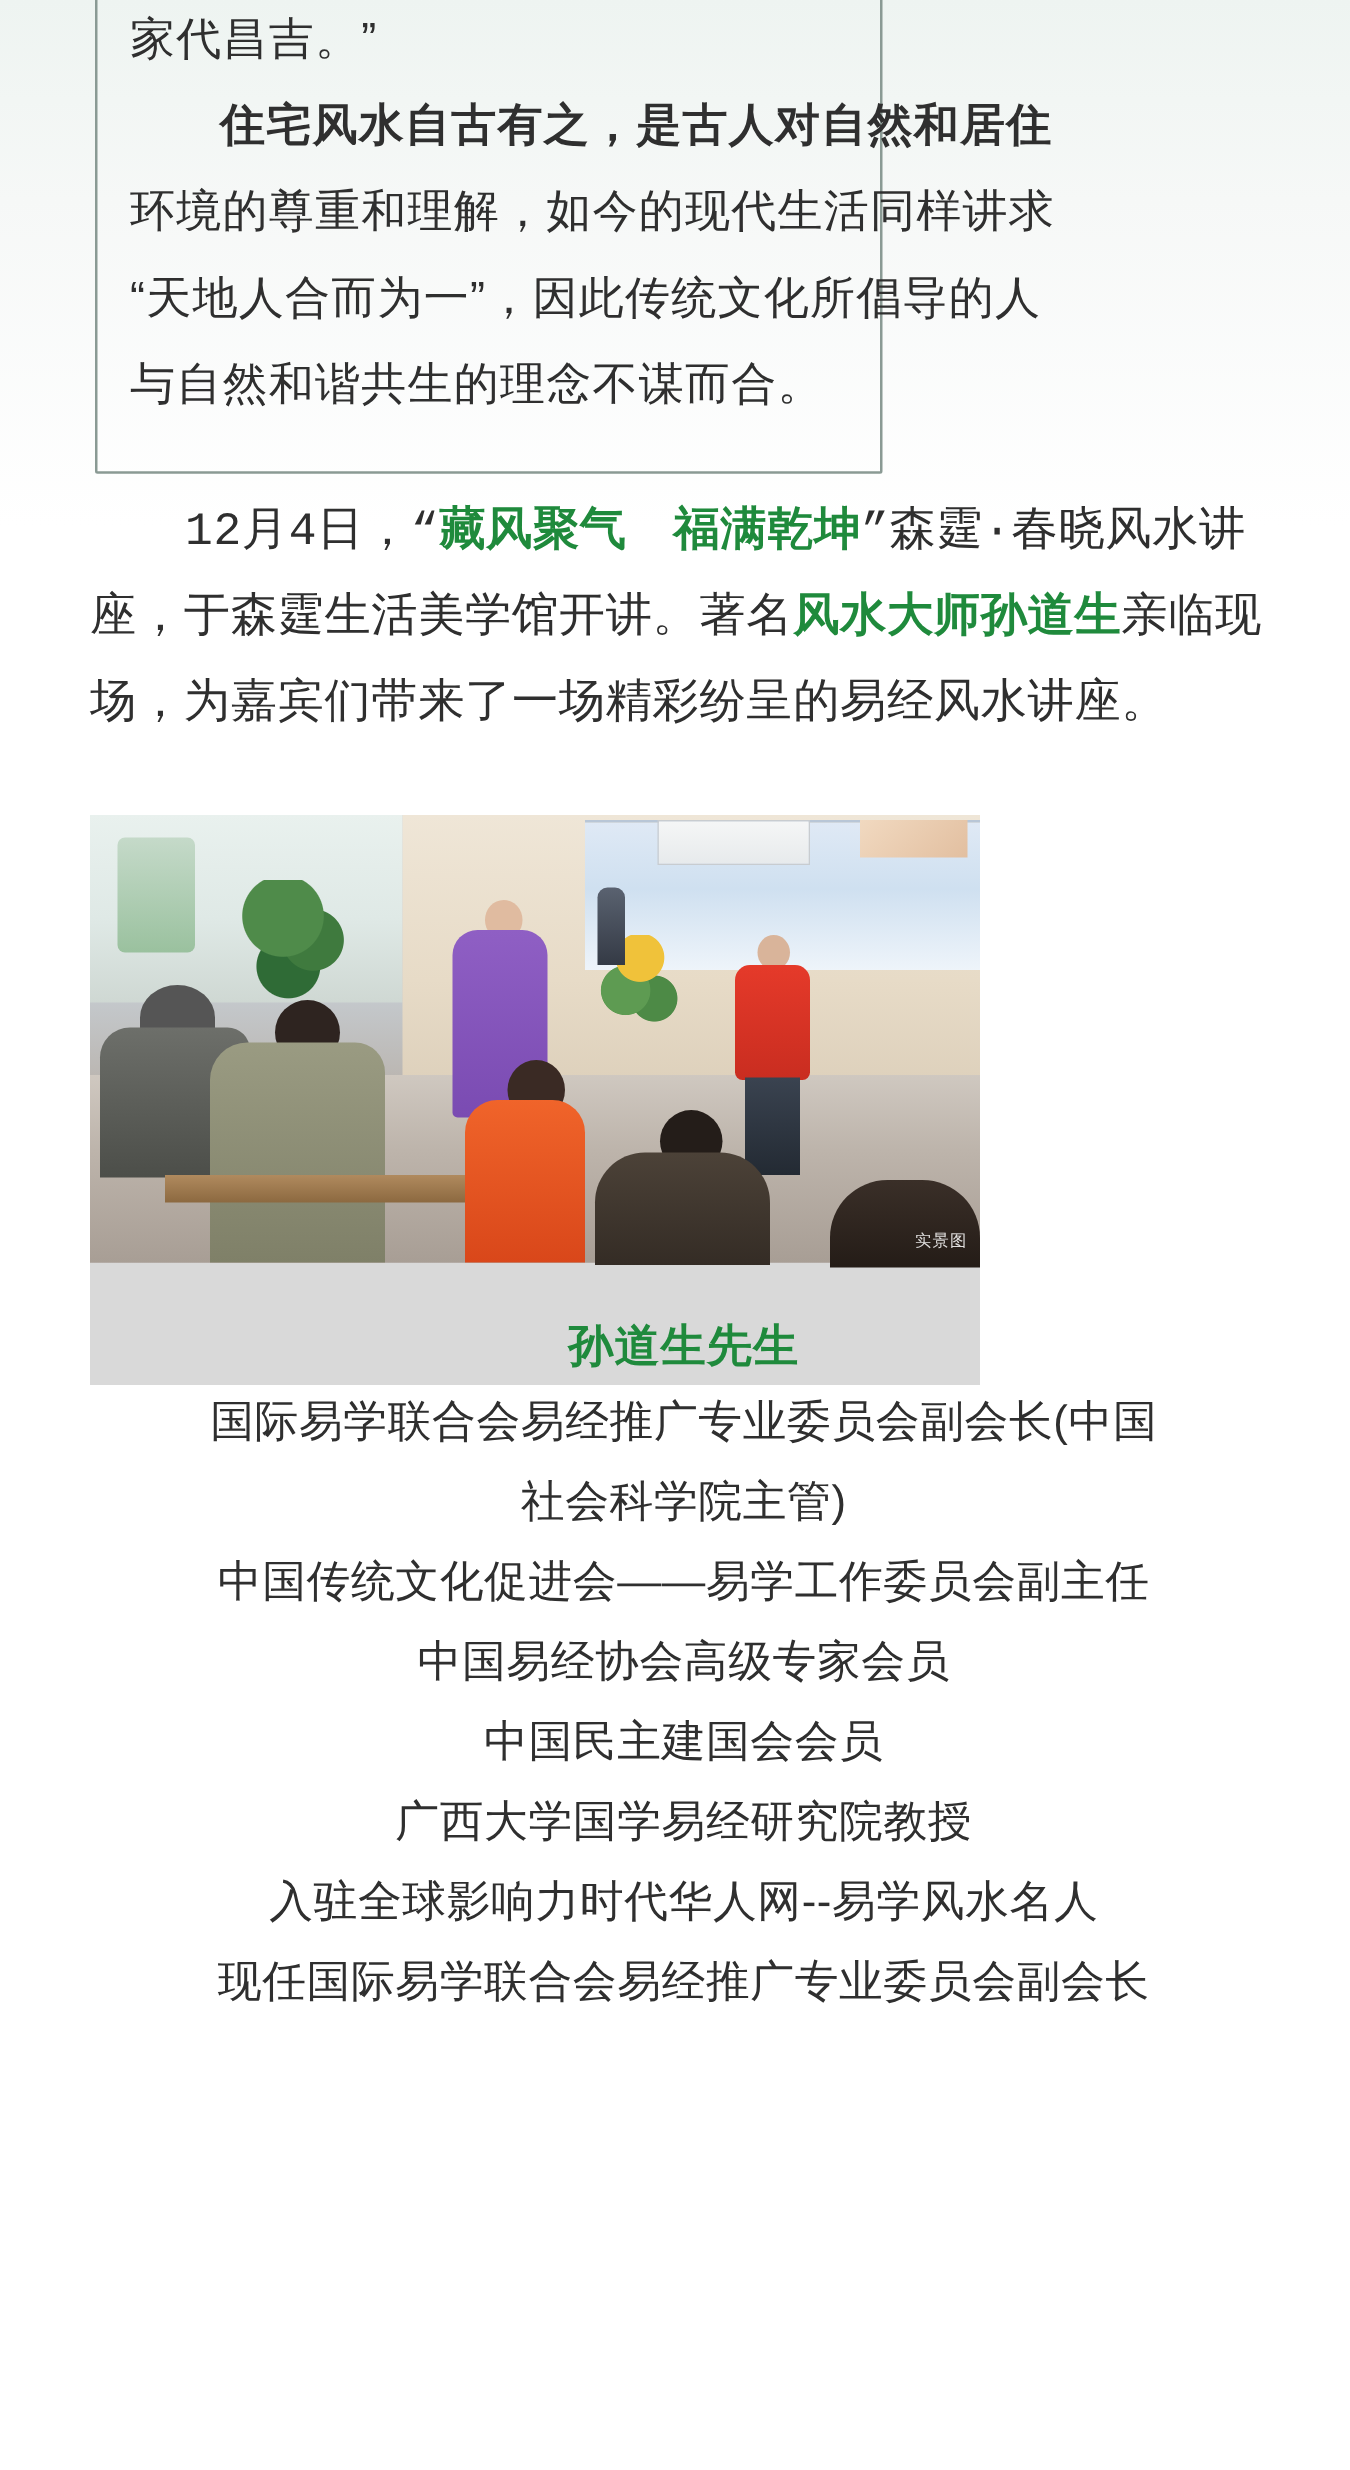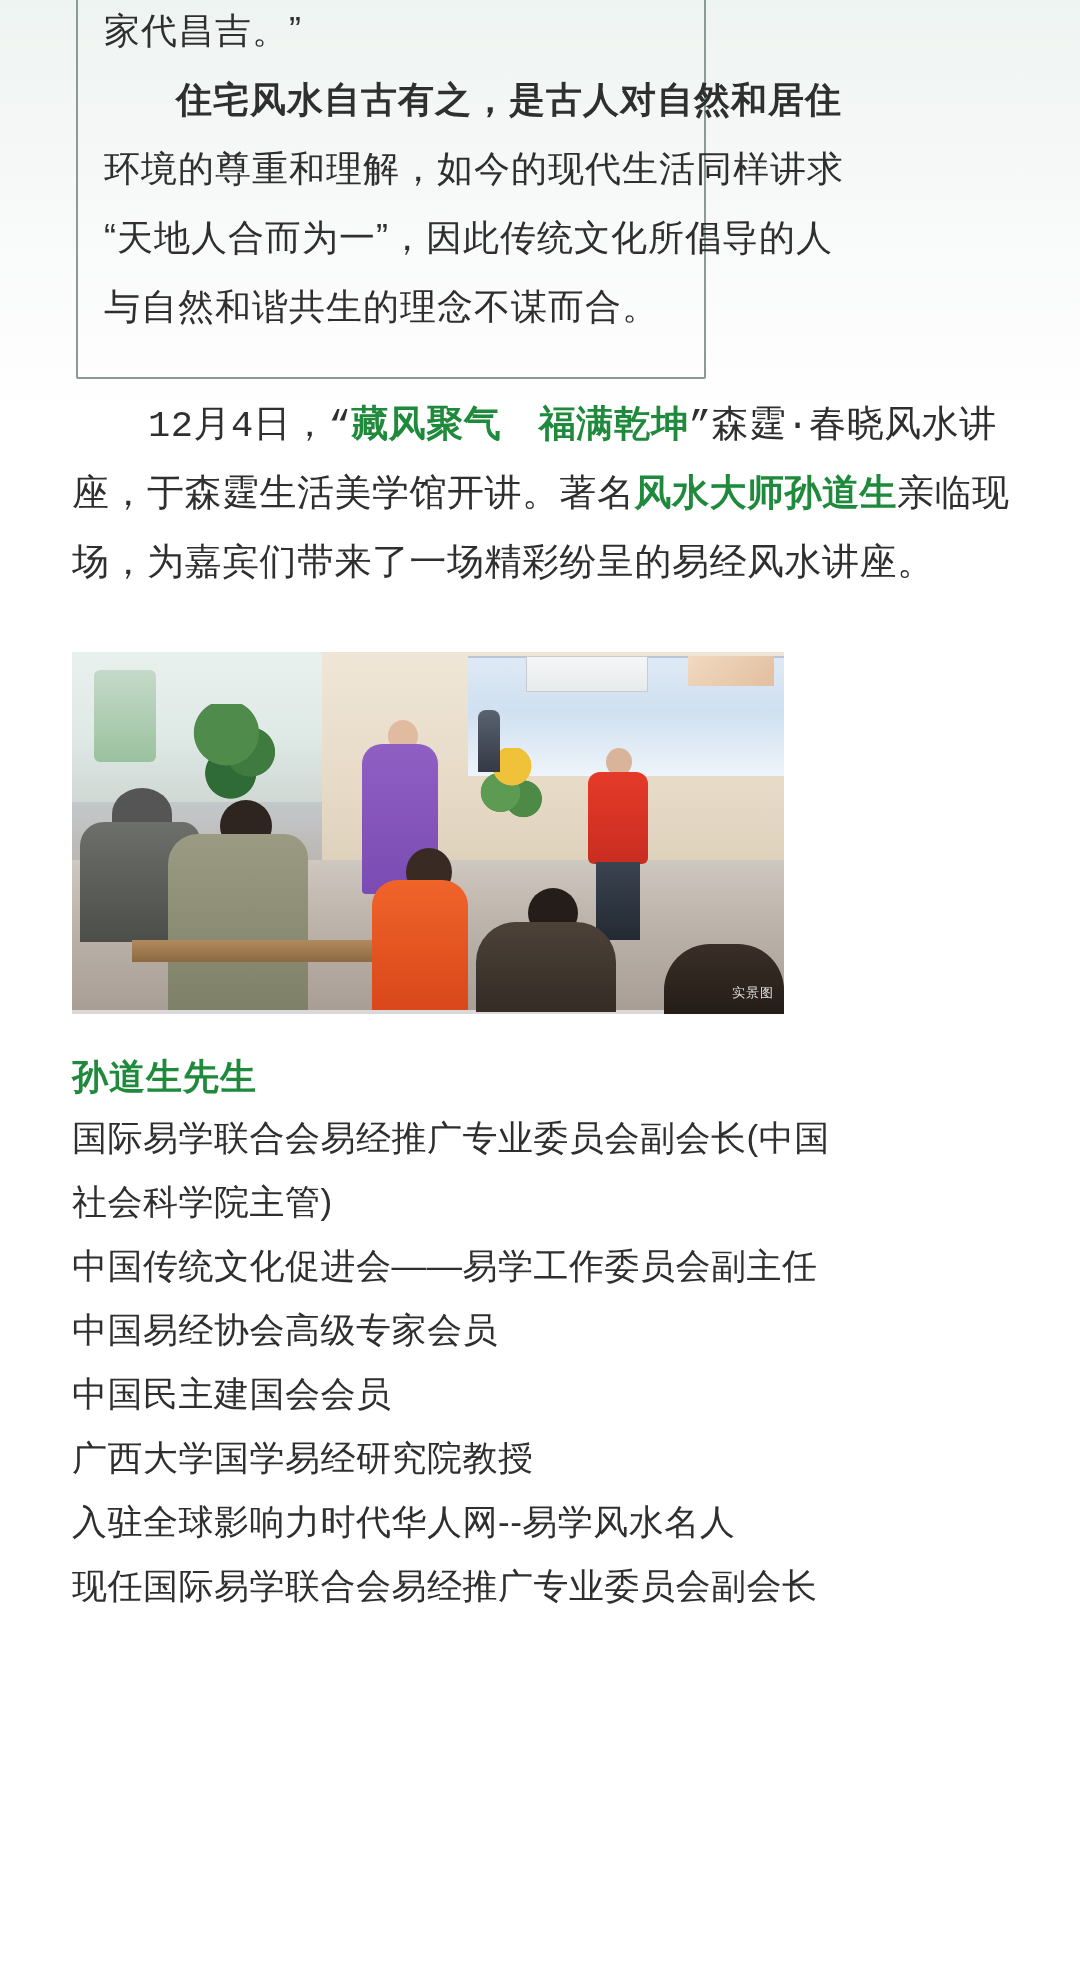--- a/index.html
+++ b/index.html
@@ -71,21 +71,21 @@
     display: inline-block;
     width: 76px;
   }
 
   
   .photo-wrap {
     position: absolute;
     left: 72px;
     top: 652px;
     width: 712px;
-    height: 362px;
+    height: 456px;
     overflow: hidden;
     background: #d9d9d9;
   }
   .photo {
     position: relative;
     width: 712px;
     height: 358px;
     background: linear-gradient(180deg, #cfd7dc 0%, #c6ccd1 38%, #b9b3ad 62%, #a49a92 100%);
   }
   
@@ -227,20 +227,21 @@
     font-size: 13px; color: rgba(255,255,255,.85);
     letter-spacing: 1px;
   }
 
   
   .bio {
     position: absolute;
     left: 72px;
     top: 1048px;
     width: 950px;
+    text-align: center;
   }
   .bio-name {
     font-size: 36px;
     font-weight: bold;
     color: #1f8a3c;
     line-height: 58px;
     letter-spacing: 1px;
   }
   .bio-line {
     font-size: 35px;

